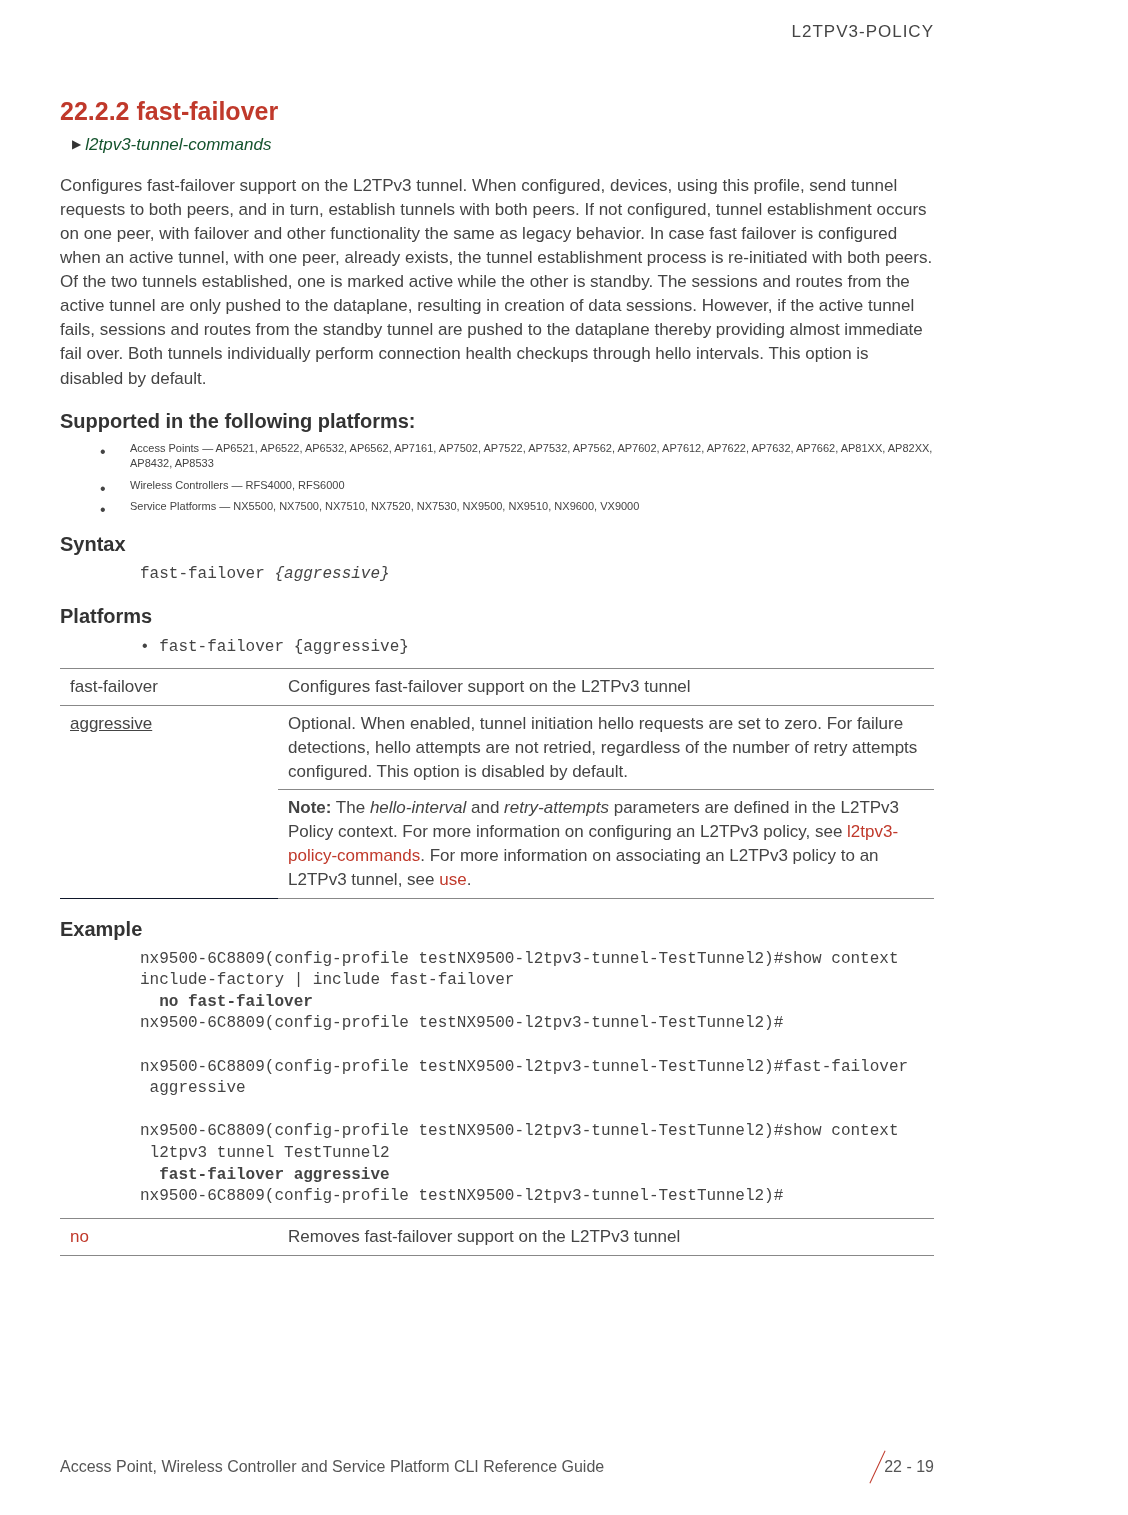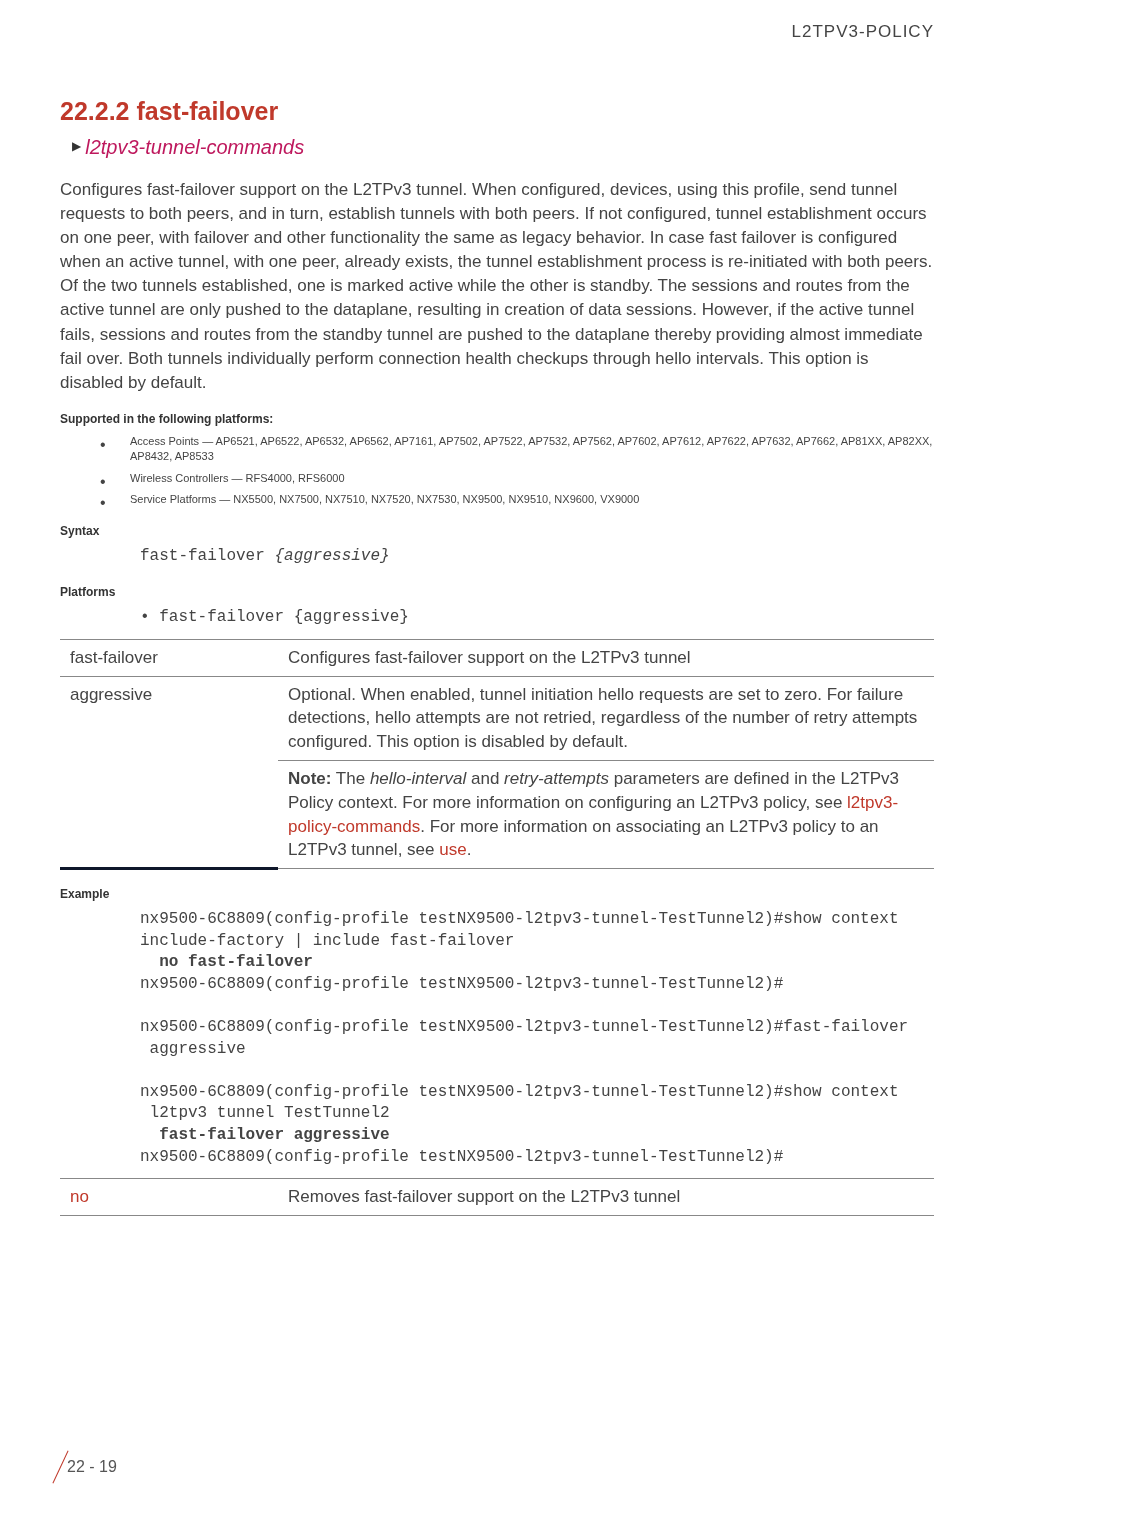--- a/index.html
+++ b/index.html
@@ -36,33 +36,33 @@
     align-items: center;
     gap: 4px;
     margin-bottom: 16px;
     margin-left: 12px;
   }
   .breadcrumb .arrow {
     font-size: 12px;
     color: #333;
   }
   .breadcrumb .link {
-    color: #be185d;
+    color: #14532d;
     font-style: italic;
-    font-size: 20px;
+    font-size: 17px;
   }
   .body-text {
     font-size: 17px;
     color: #444;
     margin-bottom: 16px;
     line-height: 1.42;
   }
   .sub-heading {
     font-weight: 700;
-    font-size: 12px;
+    font-size: 20px;
     color: #333;
     margin-top: 16px;
     margin-bottom: 6px;
   }
   ul.platforms {
     list-style: none;
     padding: 0;
     margin: 0 0 14px 40px;
   }
   ul.platforms li {
@@ -180,21 +180,21 @@
   <div class="sub-heading">Platforms</div>
   <div class="param-bullet"><span>fast-failover </span><span class="italic">{aggressive}</span></div>
 
   <table class="param-table">
     <tbody>
         <tr>
       <td class="col-key">fast-failover</td>
       <td>Configures fast-failover support on the L2TPv3 tunnel</td>
     </tr>
     <tr>
-      <td class="col-key" rowspan="2" style="border-bottom:3px solid #0f172a;">aggressive</td>
+      <td class="col-key" rowspan="2" style="border-bottom:1px solid #0f172a;text-decoration:underline;">aggressive</td>
       <td>Optional. When enabled, tunnel initiation hello requests are set to zero. For failure detections, hello attempts are not retried, regardless of the number of retry attempts configured. This option is disabled by default.</td>
     </tr>
     <tr class="inner-sep">
       <td>
         <span class="note-label">Note:</span><span> The </span><span class="italic">hello-interval</span><span> and </span><span class="italic">retry-attempts</span><span> parameters are defined in the L2TPv3 Policy context. For more information on configuring an L2TPv3 policy, see </span><span class="link">l2tpv3-policy-commands</span><span>. For more information on associating an L2TPv3 policy to an L2TPv3 tunnel, see </span><span class="link">use</span><span>.</span>
       </td>
     </tr>
   </tbody>
     </table>
 
@@ -214,19 +214,20 @@
   <table class="param-table">
     <tbody>
         <tr>
       <td class="col-key"><span class="link">no</span></td>
       <td>Removes fast-failover support on the L2TPv3 tunnel</td>
     </tr>
   </tbody>
     </table>
 
   <div class="footer">
+    <div>Access Point, Wireless Controller and Service Platform CLI Reference Guide</div>
     <div class="page-num">
       <div class="slash"></div>
       <span>22 - 19</span>
     </div>
   </div>
 
 </div>
 
 </body></html>

